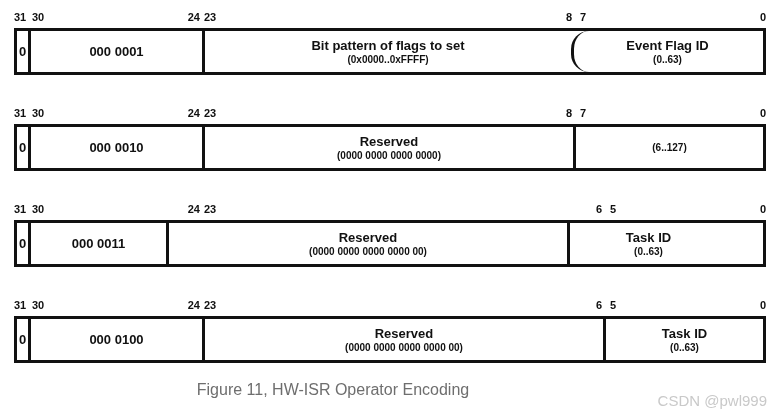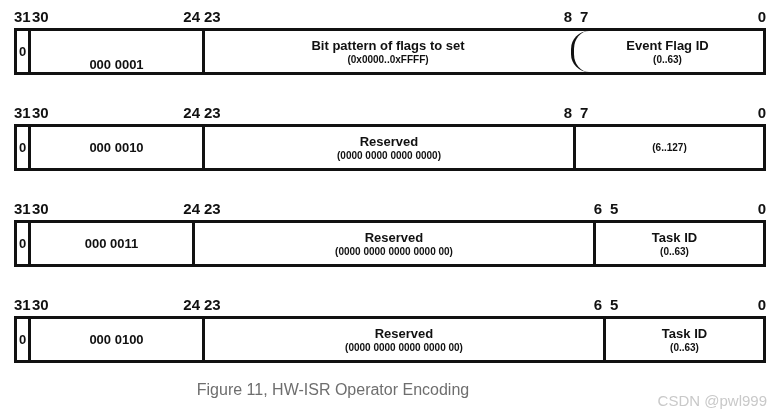--- a/index.html
+++ b/index.html
@@ -25,21 +25,21 @@
     left: 14px;
     width: 752px;
   }
   .bit-labels {
     position: relative;
     height: 18px;
   }
   .bit-label {
     position: absolute;
     top: 0;
-    font-size: 15px;
+    font-size: 11px;
     font-weight: bold;
     color: #111111;
     line-height: 14px;
     white-space: nowrap;
   }
   .bit-label.r {
     transform: translateX(-100%);
   }
   .word {
     position: absolute;
@@ -115,21 +115,21 @@
           <span class="bit-label r" style="left: 186px;">24</span>
           <span class="bit-label" style="left: 190px;">23</span>
           <span class="bit-label r" style="left: 558px;">8</span>
           <span class="bit-label" style="left: 566px;">7</span>
           <span class="bit-label r" style="left: 752px;">0</span>
         </div>
         <div class="word">
           <div class="cell zero" style="width: 11px;">
             <div class="cell-main">0</div>
           </div>
-          <div class="cell" style="width: 174px; justify-content: flex-end;">
+          <div class="cell" style="width: 174px;">
             <div class="cell-main">000 0001</div>
           </div>
           <div class="cell" style="width: 369px;">
             <div class="cell-main">Bit pattern of flags to set</div>
             <div class="cell-sub">(0x0000..0xFFFF)</div>
           </div>
           <div class="cell" style="width: 190px; border-radius: 18px;">
             <div class="cell-main">Event Flag ID</div>
             <div class="cell-sub">(0..63)</div>
           </div>
@@ -168,21 +168,21 @@
           <span class="bit-label r" style="left: 186px;">24</span>
           <span class="bit-label" style="left: 190px;">23</span>
           <span class="bit-label r" style="left: 588px;">6</span>
           <span class="bit-label" style="left: 596px;">5</span>
           <span class="bit-label r" style="left: 752px;">0</span>
         </div>
         <div class="word">
           <div class="cell zero" style="width: 11px;">
             <div class="cell-main">0</div>
           </div>
-          <div class="cell" style="width: 164px;">
+          <div class="cell" style="width: 138px;">
             <div class="cell-main">000 0011</div>
           </div>
           <div class="cell" style="width: 401px;">
             <div class="cell-main">Reserved</div>
             <div class="cell-sub">(0000 0000 0000 0000 00)</div>
           </div>
           <div class="cell" style="width: 160px;">
             <div class="cell-main">Task ID</div>
             <div class="cell-sub">(0..63)</div>
           </div>

